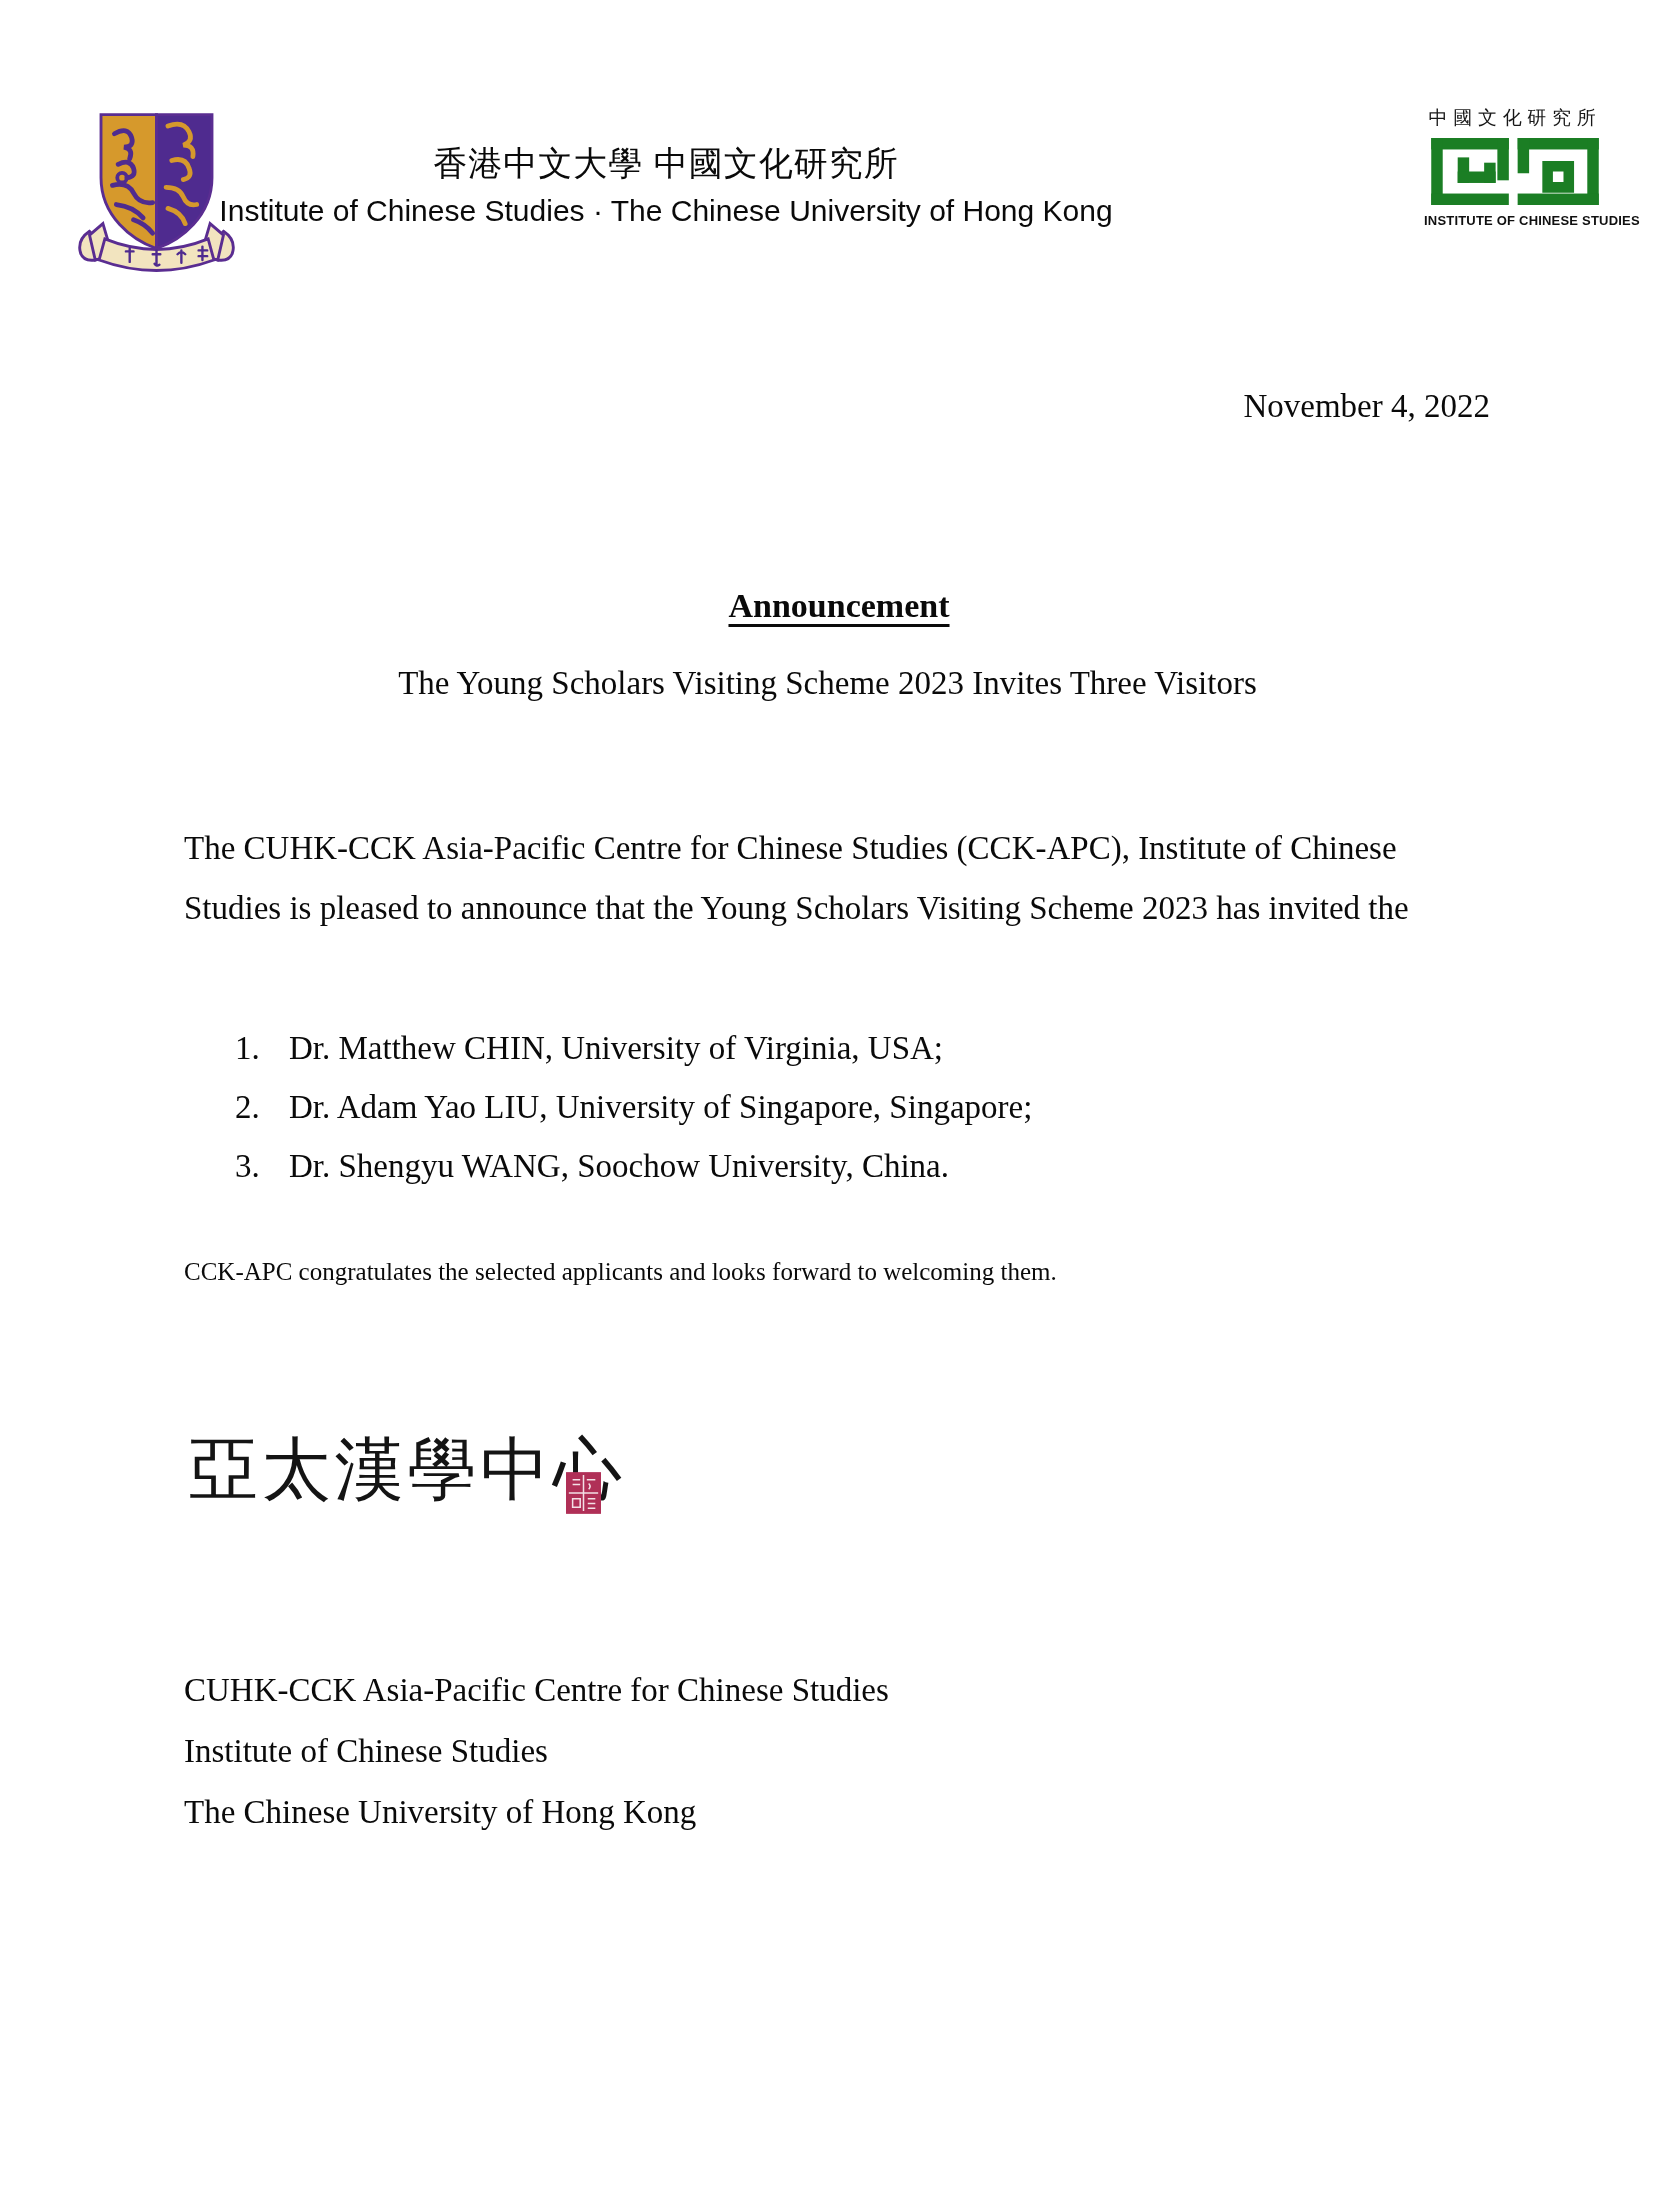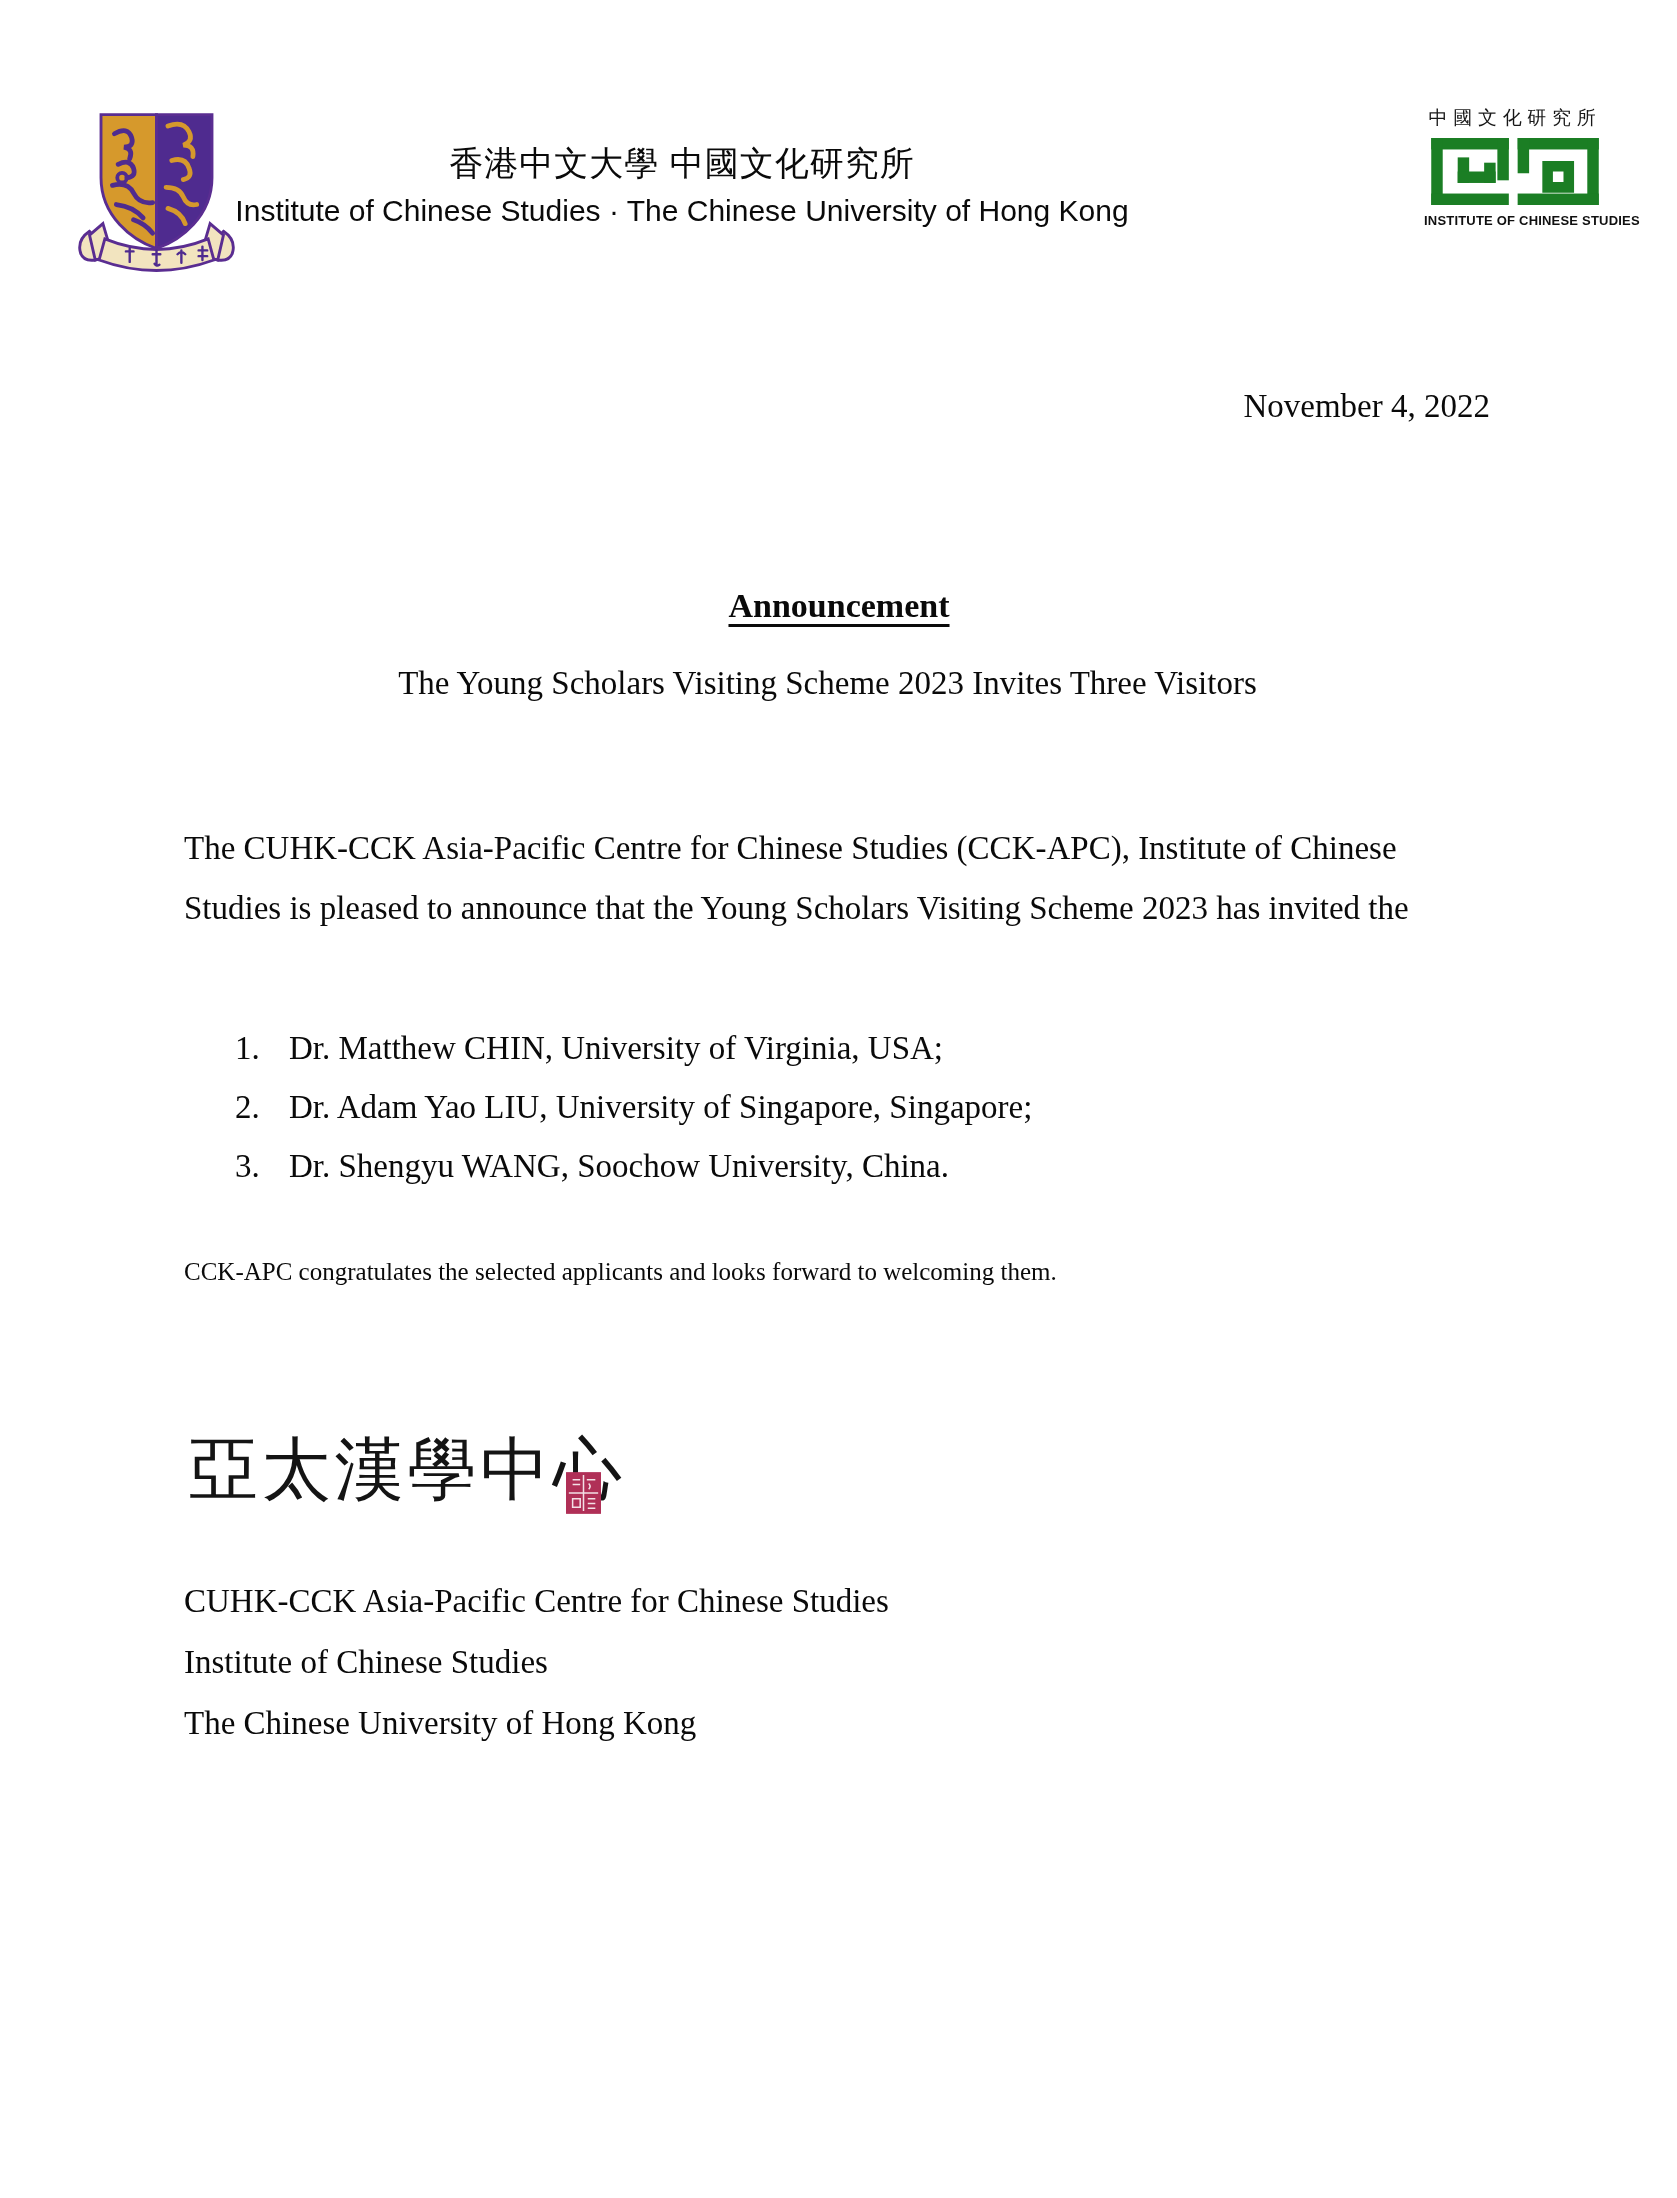--- a/index.html
+++ b/index.html
@@ -11,21 +11,21 @@
     color:#0a0a0a;
     overflow:hidden;
   }
   .serif  { font-family:"Liberation Serif","DejaVu Serif",serif; }
   .sans   { font-family:"Liberation Sans","DejaVu Sans",sans-serif; }
 
   
   .crest { position:absolute; left:76px; top:105px; width:161px; height:177px; }
 
   .header-center {
-    position:absolute; left:16px; top:140px; width:1332px;
+    position:absolute; left:0; top:140px; width:1332px;
     text-align:center;
   }
   .header-zh { font-size:34px; line-height:46px; letter-spacing:1px; }
   .header-en { font-size:30px; line-height:42px; margin-top:3.8px; }
 
   .ics-logo {
     position:absolute; left:1424px; top:103px; width:182px;
     text-align:center;
   }
   .ics-callig { font-size:19px; line-height:29px; letter-spacing:5.7px; white-space:nowrap;
@@ -70,21 +70,21 @@
   
   .sig-calligraphy {
     position:absolute; left:189px; top:1422px;
     font-size:69px; line-height:96px; letter-spacing:3.8px;
     color:#141414; white-space:nowrap;
     font-family:"Liberation Serif","DejaVu Serif",serif;
   }
   .sig-seal { position:absolute; left:566px; top:1472px; width:35px; height:42px; }
 
   .sig-block {
-    position:absolute; left:184px; top:1571px;
+    position:absolute; left:184px; top:1660px;
     font-size:33px; line-height:61px;
   }
   .sig-block .line { white-space:nowrap; }
 </style>
 </head>
 <body>
 
 <div class="crest">
   <svg width="161" height="177" viewBox="0 0 168 185" aria-hidden="true">
 

